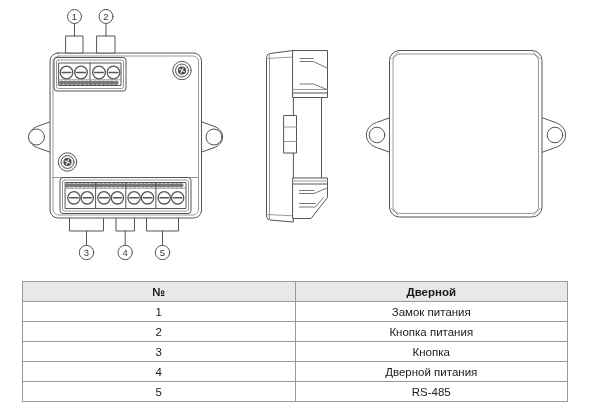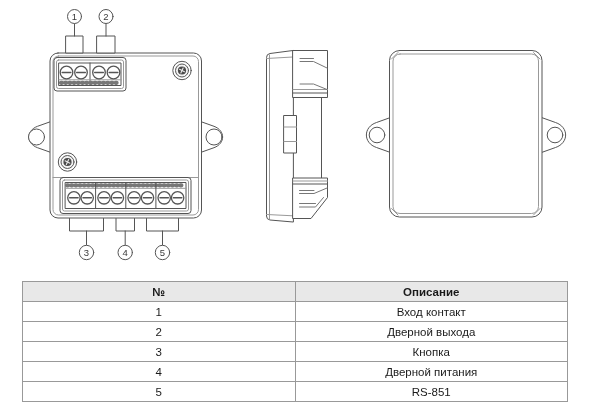--- a/index.html
+++ b/index.html
@@ -212,38 +212,38 @@
 </svg>
 
 <table class="legend-table">
   <colgroup>
       <col style="width:50%">
       <col style="width:50%">
     </colgroup>
   <thead>
     <tr>
       <th>№</th>
-      <th>Описание</th>
+      <th>Дверной</th>
     </tr>
   </thead>
   <tbody>
     <tr>
       <td>1</td>
-      <td>Вход контакт</td>
+      <td>Замок питания</td>
     </tr>
     <tr>
       <td>2</td>
-      <td>Дверной выхода</td>
+      <td>Кнопка питания</td>
     </tr>
     <tr>
       <td>3</td>
       <td>Кнопка</td>
     </tr>
     <tr>
       <td>4</td>
       <td>Дверной питания</td>
     </tr>
     <tr>
       <td>5</td>
-      <td>RS-851</td>
+      <td>RS-485</td>
     </tr>
   </tbody>
 </table>
 
 </body></html>

